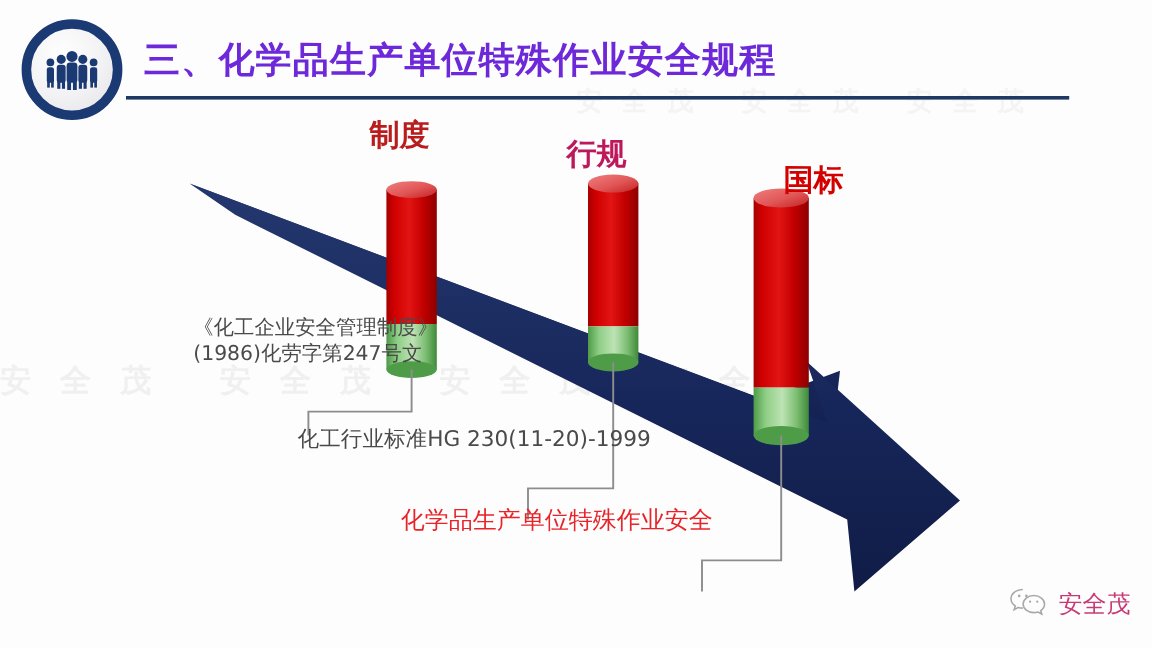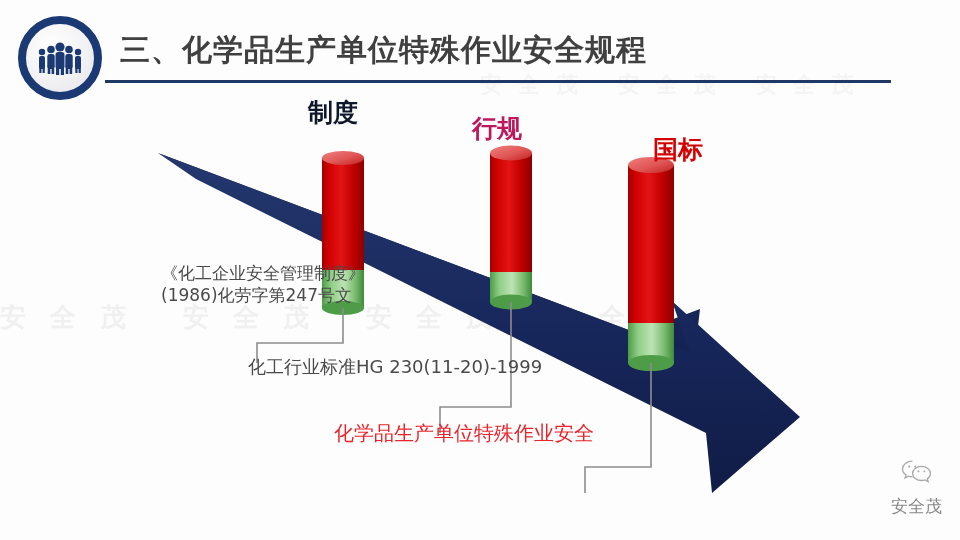--- a/index.html
+++ b/index.html
@@ -28,49 +28,49 @@
   .logo{
     position:absolute;left:18px;top:16px;width:84px;height:84px;
     border-radius:50%;
     background:radial-gradient(circle at 38% 32%,#ffffff 0%,#f2f2f4 55%,#e3e3e8 100%);
     border:8px solid #1b3a73;
     box-sizing:border-box;
   }
   .logo svg{position:absolute;left:50%;top:50%;transform:translate(-50%,-50%);}
   .slide-title{
     position:absolute;left:120px;top:30px;
-    font-size:30px;font-weight:bold;color:#404040;
+    font-size:30px;font-weight:bold;color:#6d28d9;
     letter-spacing:1px;white-space:nowrap;
   }
   .title-rule{
     position:absolute;left:105px;top:80px;width:786px;height:3px;
     background:#1f3864;
   }
 
   
   #stage{position:absolute;left:0;top:95px;width:960px;height:400px;}
   #stage svg{position:absolute;left:0;top:0;}
 
   
   .cap{position:absolute;font-weight:bold;white-space:nowrap;}
-  .cap-1{left:308px;top:96px;font-size:25px;color:#0f172a;}
+  .cap-1{left:308px;top:96px;font-size:25px;color:#b91c1c;}
   .cap-2{left:472px;top:112px;font-size:25px;color:#be185d;}
   .cap-3{left:632px;top:133px;font-size:25px;color:#d40000;margin-left:21px;}
 
   
   .note{position:absolute;color:#4a4a4a;white-space:nowrap;line-height:1.32;margin-left:16px;}
   .note-1{left:145px;top:262px;font-size:17px;}
   .note-2{left:232px;top:355px;font-size:18px;}
   .note-3{left:318px;top:418px;font-size:20px;color:#e8242a;font-weight:normal;line-height:1.5;}
 
   
   .footer-wm{
     position:absolute;right:18px;bottom:22px;
     display:flex;align-items:center;gap:8px;
-    color:#737373;font-size:17px;opacity:.85;flex-direction:column;
+    color:#be185d;font-size:20px;opacity:.85;
   }
   .footer-wm .wx{display:block;}
 </style>
 </head>
 <body>
 
 <div id="slide">
 
   <div class="wm-band">安全茂 安全茂 安全茂 安全茂</div>
   <div class="wm-band2">安全茂 安全茂 安全茂</div>

